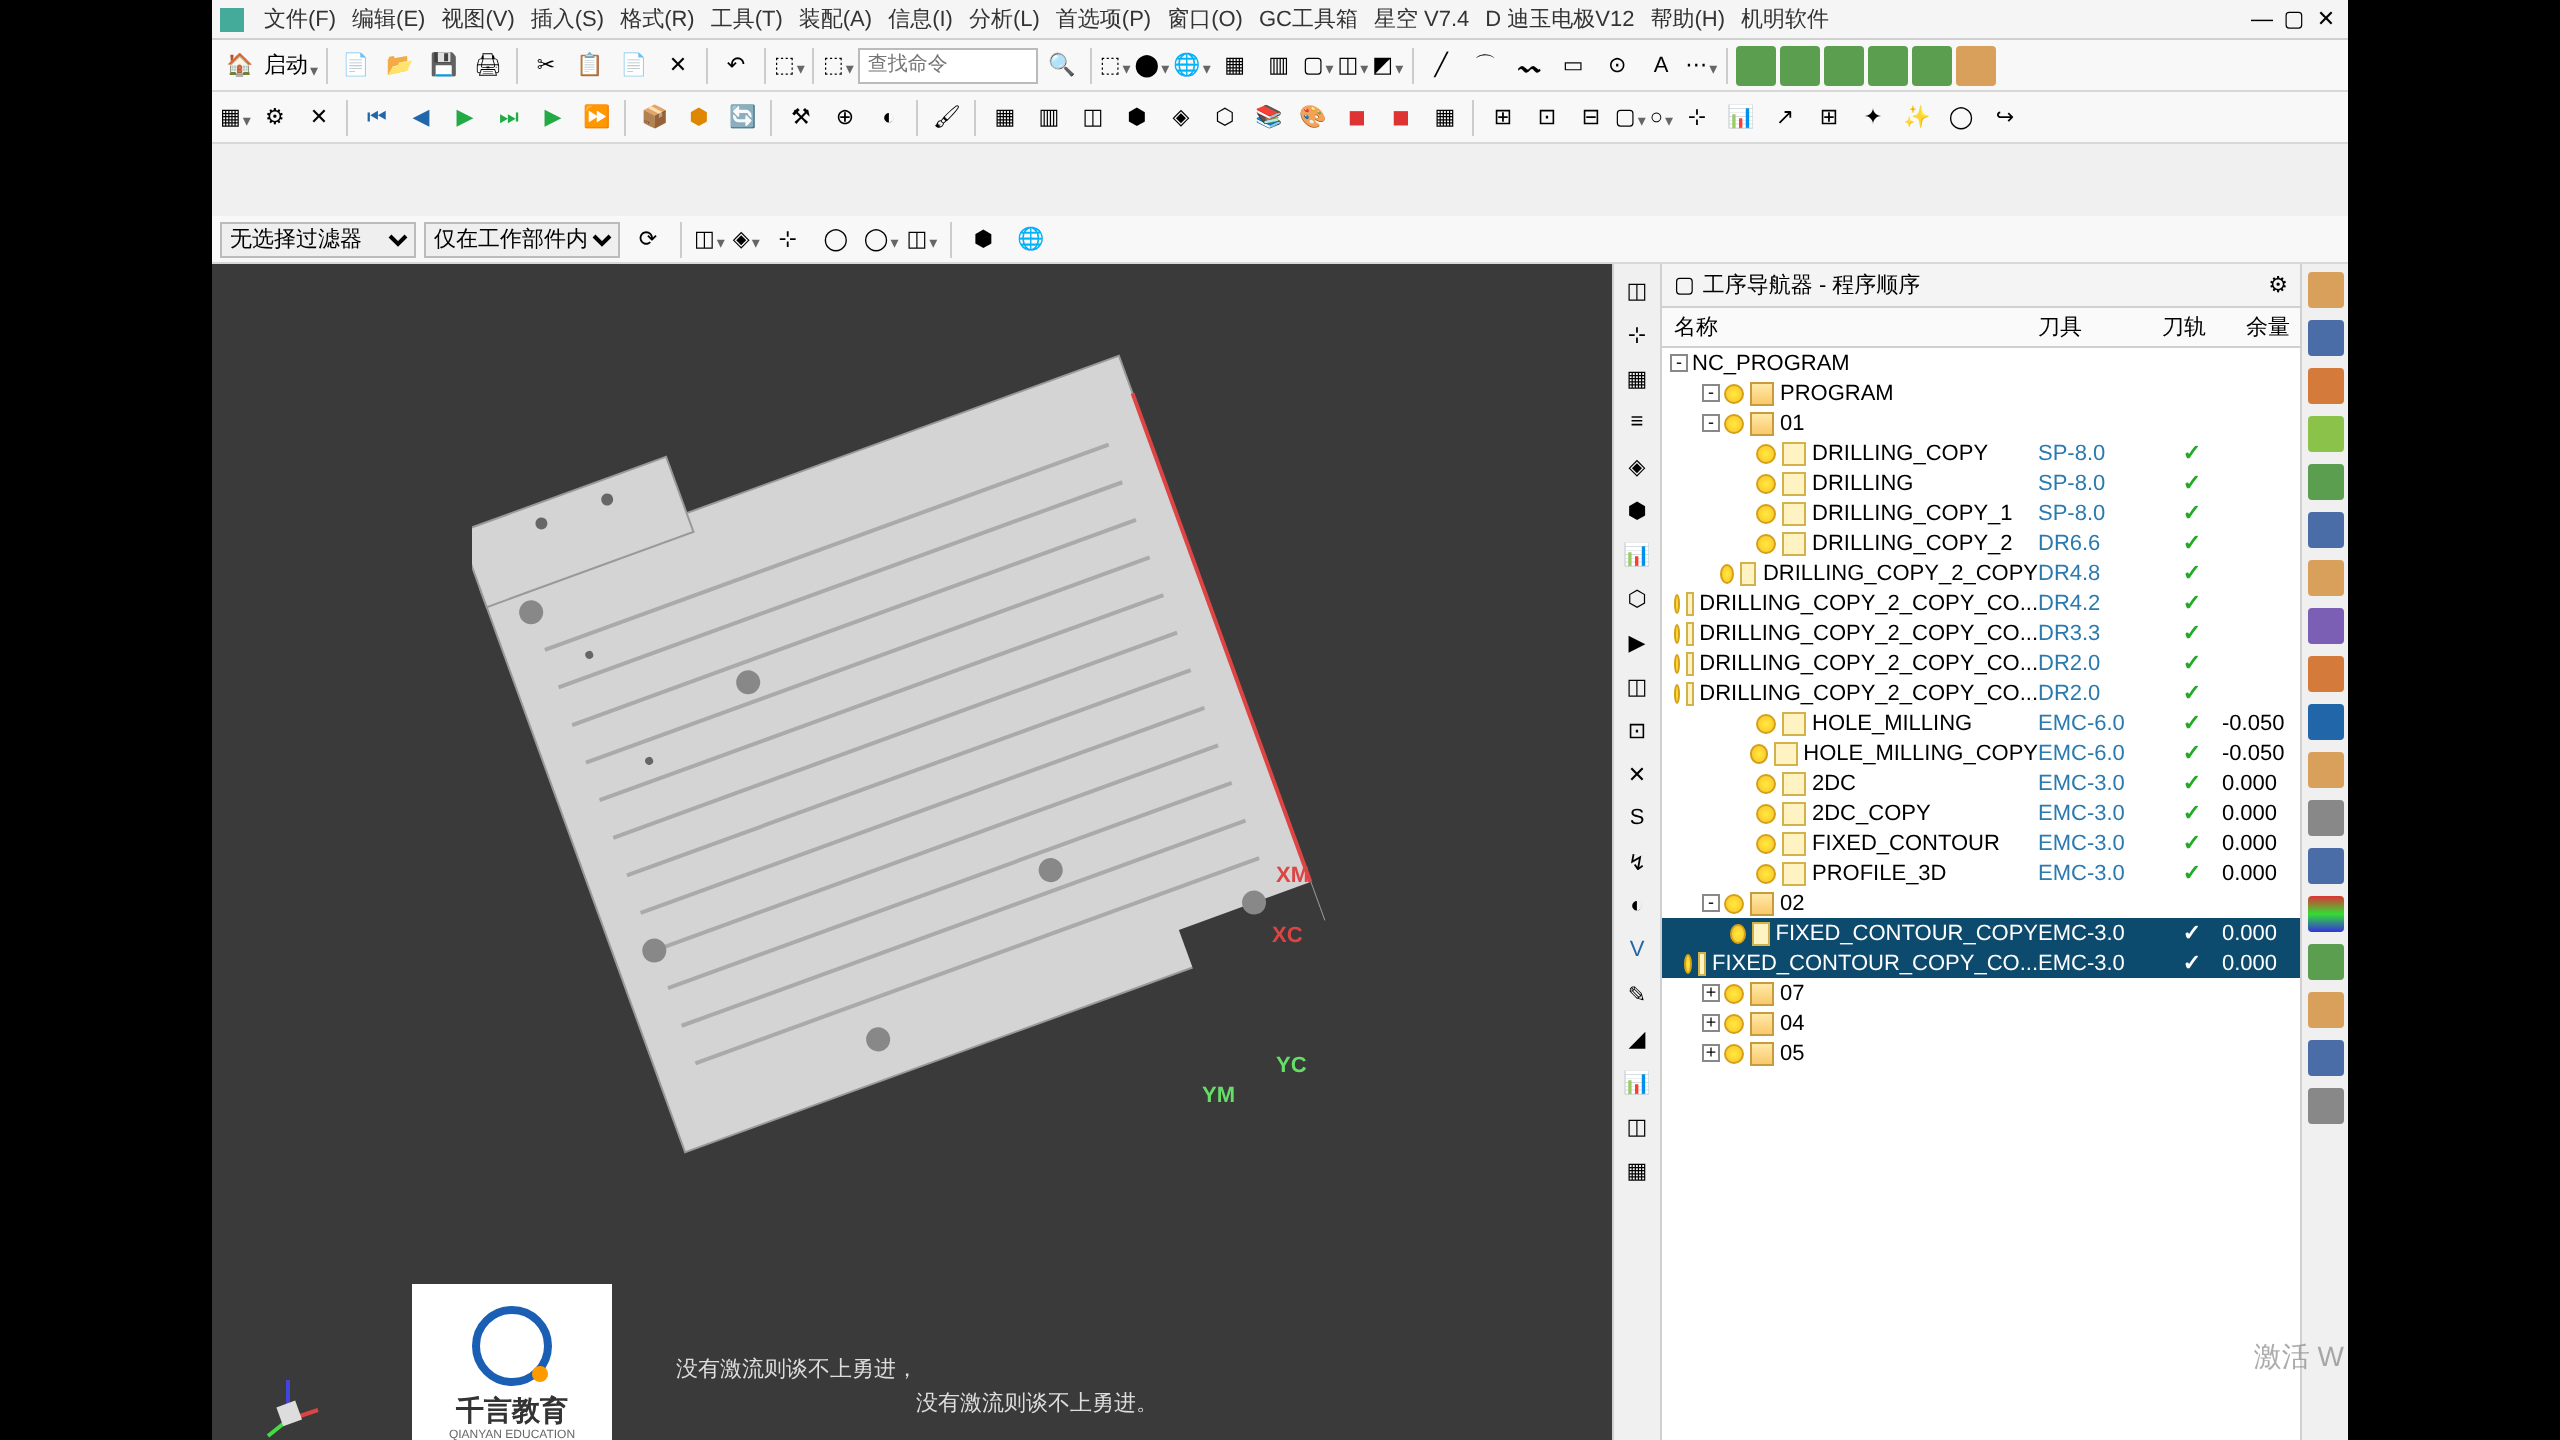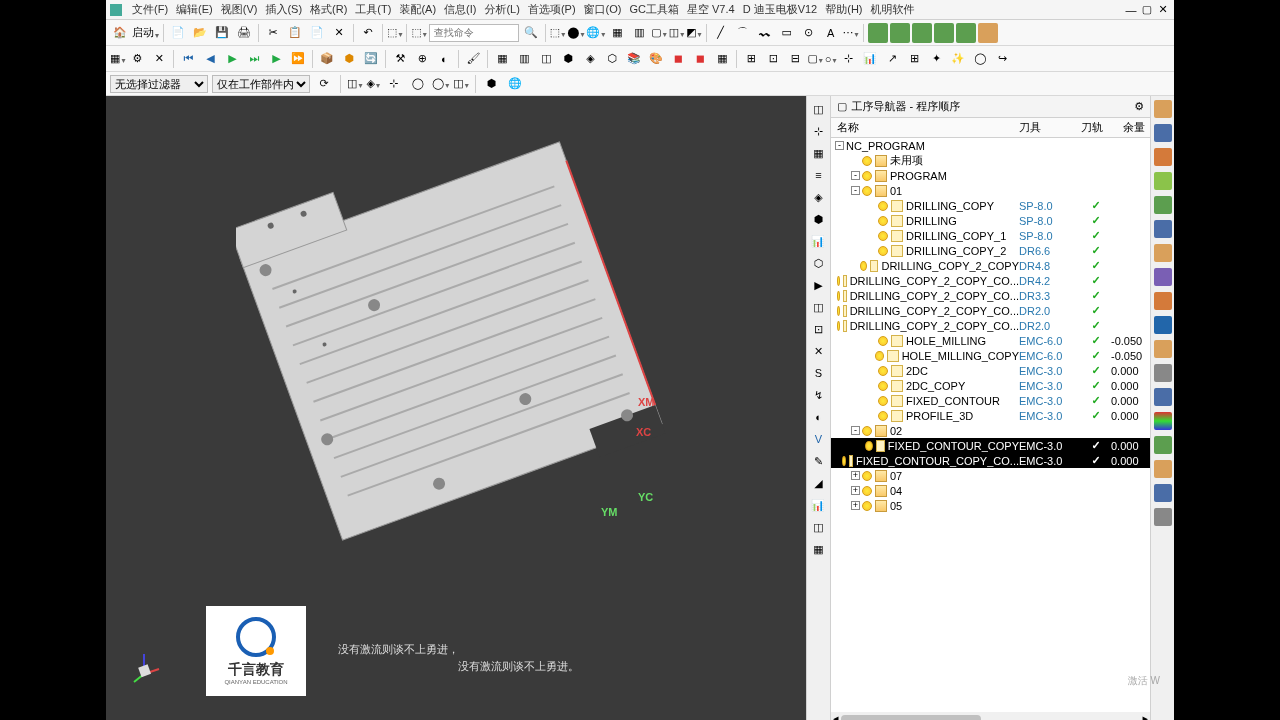--- a/index.html
+++ b/index.html
@@ -10,21 +10,21 @@
 .menubar .menu-item { padding: 2px 4px; cursor: pointer; color: #333; }
 .menubar .spacer { flex: 1; }
 .win-controls { display: flex; gap: 2px; }
 .win-controls span { width: 14px; height: 14px; display: inline-flex; align-items: center; justify-content: center; cursor: pointer; }
 .toolbar { height: 26px; background: #f8f8f8; display: flex; align-items: center; padding: 2px 4px; border-bottom: 1px solid #d8d8d8; gap: 2px; overflow: hidden; }
 .tb-btn { width: 20px; height: 20px; display: inline-flex; align-items: center; justify-content: center; cursor: pointer; border-radius: 2px; }
 .tb-sep { width: 1px; height: 18px; background: #ccc; margin: 0 2px; }
 .tb-drop { display: flex; align-items: flex-end; }
 .tb-drop .arr { font-size: 8px; margin-left: 1px; color: #666; }
 .search-box { width: 90px; height: 18px; border: 1px solid #bbb; padding: 0 4px; font-size: 10px; background: #fff; }
-.filter-row { height: 24px; background: #f8f8f8; display: flex; align-items: center; padding: 2px 4px; gap: 4px; border-bottom: 1px solid #d8d8d8; }
+.filter-row { height: 24px; background: #f8f8f8; display: flex; align-items: center; padding: 2px 4px; gap: 4px; border-bottom: 1px solid #d8d8d8; margin-top: 36px; }
 .filter-row select { height: 18px; font-size: 11px; border: 1px solid #bbb; }
 .main-area { display: flex; height: 628px; }
 .viewport { flex: 1; background: #3a3a3a; position: relative; }
 .part-img { position: absolute; left: 130px; top: 40px; width: 430px; height: 410px; }
 .axis { position: absolute; left: 520px; top: 300px; font-size: 10px; font-weight: bold; }
 .axis .xm { color: #d44; position: absolute; left: 12px; top: 0; }
 .axis .xc { color: #d44; position: absolute; left: 10px; top: 30px; }
 .axis .yc { color: #6d6; position: absolute; left: 12px; top: 95px; }
 .axis .ym { color: #6d6; position: absolute; left: -25px; top: 110px; }
 .subtitle { position: absolute; bottom: 50px; left: 232px; color: #ddd; font-size: 18px; font-family: "SimSun", serif; line-height: 1.5; }
@@ -42,34 +42,34 @@
 .nav-cols .c1 { width: 188px; padding-left: 6px; }
 .nav-cols .c2 { width: 62px; }
 .nav-cols .c3 { width: 30px; }
 .nav-cols .c4 { width: 38px; text-align: right; padding-right: 4px; }
 .tree { flex: 1; overflow: auto; }
 .tree-row { height: 15px; display: flex; align-items: center; font-size: 11px; white-space: nowrap; }
 .tree-row .name { width: 188px; display: flex; align-items: center; overflow: hidden; }
 .tree-row .tool { width: 62px; color: #2a7ab0; }
 .tree-row .path { width: 30px; text-align: center; color: #2a2; font-weight: bold; }
 .tree-row .extra { width: 38px; text-align: right; padding-right: 16px; }
-.tree-row.sel { background: #000000; color: #fff; }
+.tree-row.sel { background: #0c4a6e; color: #fff; }
 .tree-row.sel .tool { color: #fff; }
 .tree-row.sel .path { color: #fff; }
 .indent { display: inline-block; }
 .exp { display: inline-block; width: 9px; height: 9px; border: 1px solid #888; text-align: center; line-height: 7px; font-size: 9px; margin-right: 2px; cursor: pointer; }
 .ico { display: inline-block; width: 12px; height: 12px; margin-right: 3px; }
 .ico.folder { background: linear-gradient(#ffe9a8, #f9c96a); border: 1px solid #c89b3c; }
 .ico.op { background: #fff3c4; border: 1px solid #d4b24a; }
 .ico.bulb { background: radial-gradient(#ffeb3b, #fbc02d); border-radius: 50%; border: 1px solid #d4a017; width: 10px; height: 10px; }
 .right-strip { width: 24px; background: #f0f0f0; border-left: 1px solid #d0d0d0; display: flex; flex-direction: column; align-items: center; padding-top: 4px; gap: 6px; }
 .right-strip .rb { width: 18px; height: 18px; cursor: pointer; border-radius: 2px; }
 .scroll-area { height: 12px; background: #f0f0f0; }
 .scroll-area .thumb { height: 8px; background: #c0c0c0; margin: 2px; border-radius: 4px; }
-.watermark { position: absolute; right: 14px; bottom: 32px; color: #888; font-size: 10px; opacity: 0.7; }
+.watermark { position: absolute; right: 2px; bottom: 32px; color: #888; font-size: 14px; opacity: 0.7; }
 </style>
 </head>
 <body>
 
 <div class="app">
 
   <div class="menubar">
     <div class="logo"></div>
     <div id="menu-items" style="display: flex;">
         <span class="menu-item">文件(F)</span>
@@ -318,32 +318,20 @@
               <span class="exp">-</span>
               <span>NC_PROGRAM</span>
             </div>
             <div class="tool"></div>
             <div class="path"></div>
             <div class="extra"></div>
           </div>
           <div class="tree-row">
             <div class="name">
               <span class="indent" style="width: 20px;"></span>
-              <span style="width: 11px; display: inline-block;"></span>
-              <span class="ico bulb"></span>
-              <span class="ico folder"></span>
-              <span>未用项</span>
-            </div>
-            <div class="tool"></div>
-            <div class="path"></div>
-            <div class="extra"></div>
-          </div>
-          <div class="tree-row">
-            <div class="name">
-              <span class="indent" style="width: 20px;"></span>
               <span class="exp">-</span>
               <span class="ico bulb"></span>
               <span class="ico folder"></span>
               <span>PROGRAM</span>
             </div>
             <div class="tool"></div>
             <div class="path"></div>
             <div class="extra"></div>
           </div>
           <div class="tree-row">

